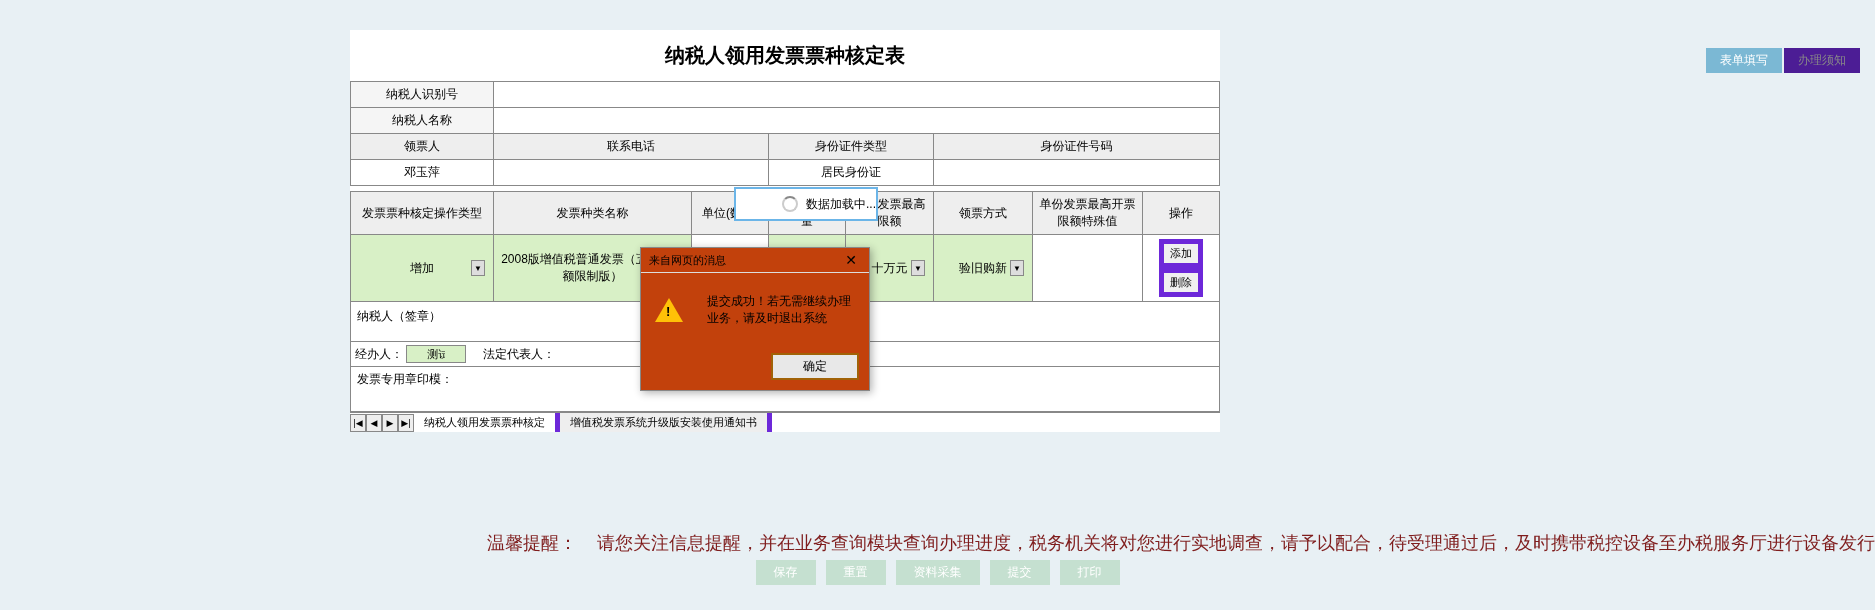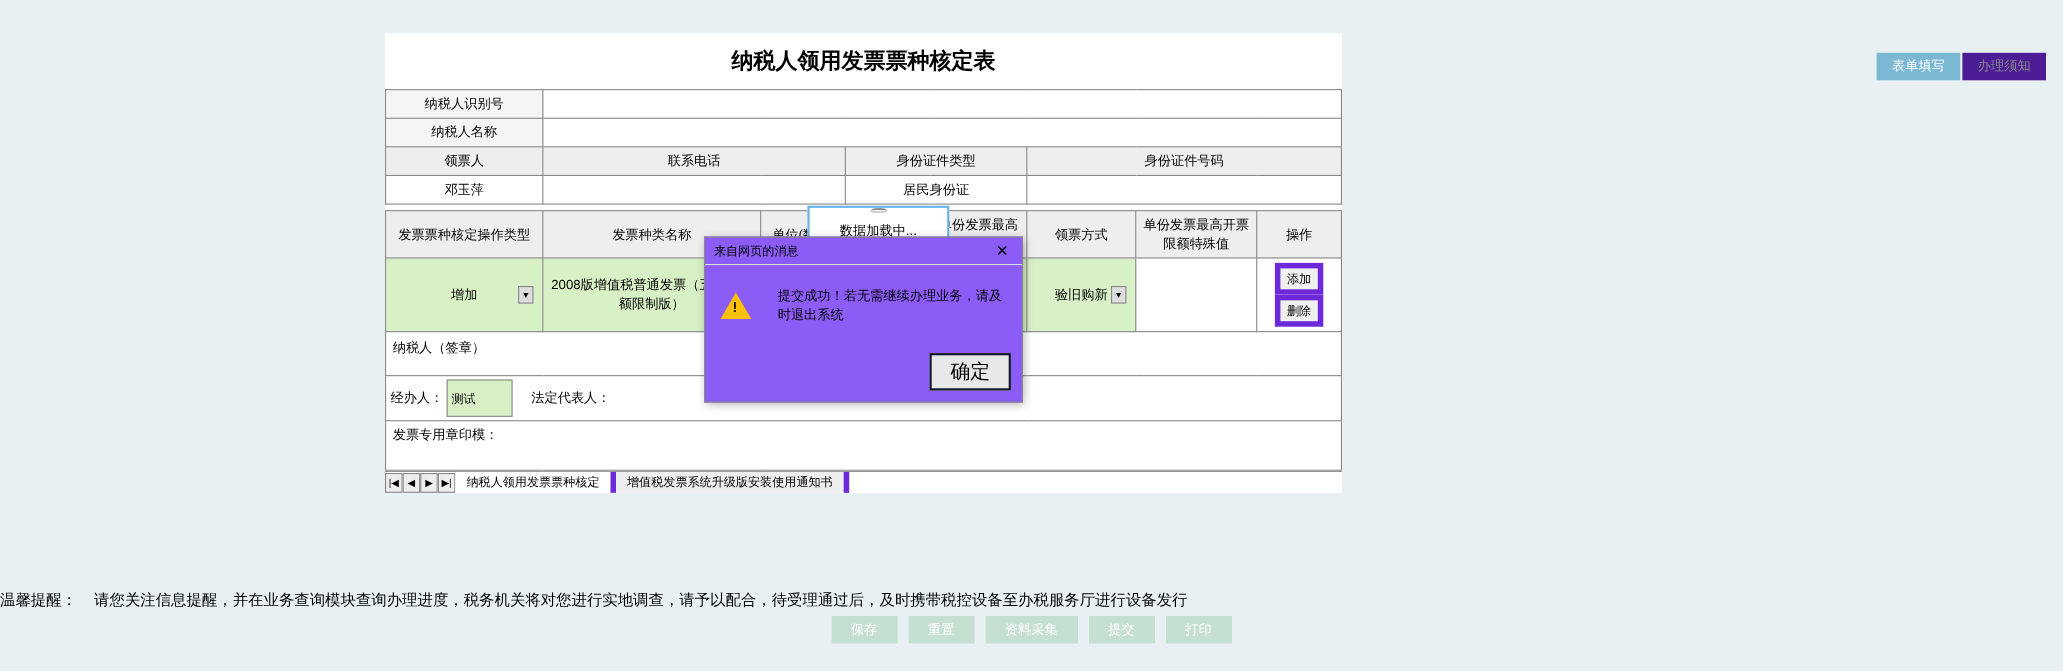--- a/index.html
+++ b/index.html
@@ -105,24 +105,24 @@
       height: 40px;
       vertical-align: top;
       padding: 6px;
     }
     .handler-row td {
       text-align: left;
       padding: 3px 4px;
     }
     .handler-input {
       width: 60px;
-      height: 34px;
+      height: 18px;
       background: #d8f0c6;
       border: 1px solid #888;
-      padding: 1px 3px;
+      padding: 1px 20px;
       font-size: 11px;
     }
     .seal-row td {
       text-align: left;
       height: 45px;
       vertical-align: top;
       padding: 4px 6px;
     }
     .sheet-tabs {
       display: flex;
@@ -149,45 +149,44 @@
       background: #fff;
       cursor: pointer;
     }
     .sheet-tab.inactive {
       background: #eee;
     }
     .loading-overlay {
       position: absolute;
       top: 187px;
       left: 734px;
-      width: 129px;
+      width: 144px;
       height: 34px;
       background: #fff;
       border: 2px solid #6bb5e8;
       display: flex;
       align-items: center;
-      justify-content: flex-start;
+      justify-content: flex-end;
       gap: 8px;
       font-size: 12px;
       z-index: 50;
-      flex-direction: column;
     }
     .spinner {
       width: 16px;
       height: 16px;
       border: 2px solid #ccc;
       border-top-color: #888;
       border-radius: 50%;
     }
     .dialog {
       position: absolute;
-      top: 215px;
+      top: 247px;
       left: 640px;
-      width: 290px;
-      background: #8b5cf6;
+      width: 230px;
+      background: #c2410c;
       border: 1px solid #888;
       box-shadow: 2px 2px 8px rgba(0,0,0,0.3);
       z-index: 100;
       font-size: 12px;
     }
     .dialog-title {
       display: flex;
       justify-content: space-between;
       align-items: center;
       padding: 4px 8px;
@@ -221,34 +220,34 @@
       color: #000;
       font-weight: bold;
       font-size: 13px;
     }
     .dialog-footer {
       display: flex;
       justify-content: flex-end;
       padding: 6px 10px 10px;
     }
     .dialog-btn {
-      padding: 3px 17px;
-      border: 2px solid #0f172a;
+      padding: 3px 30px;
+      border: 2px solid #a16207;
       background: #e8e8e8;
       cursor: pointer;
-      font-size: 18px;
+      font-size: 12px;
     }
     .reminder {
       position: absolute;
       bottom: 55px;
       left: 0;
       width: 100%;
-      text-align: left;
-      color: #000000;
-      font-size: 14px;
+      text-align: right;
+      color: #7f1d1d;
+      font-size: 18px;
     }
     .bottom-buttons {
       position: absolute;
       bottom: 25px;
       left: 0;
       width: 100%;
       display: flex;
       justify-content: center;
       gap: 10px;
     }

